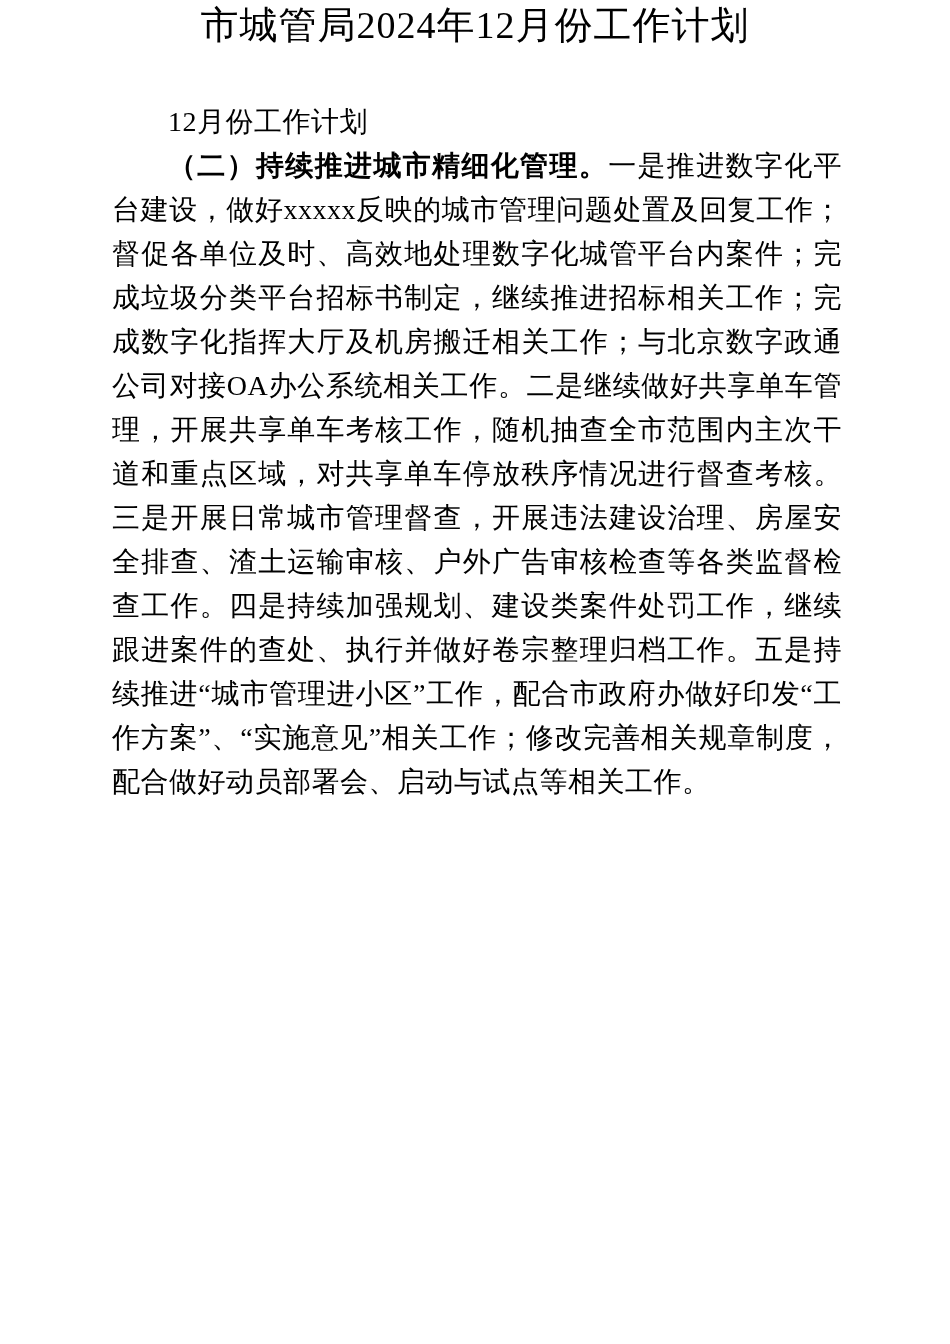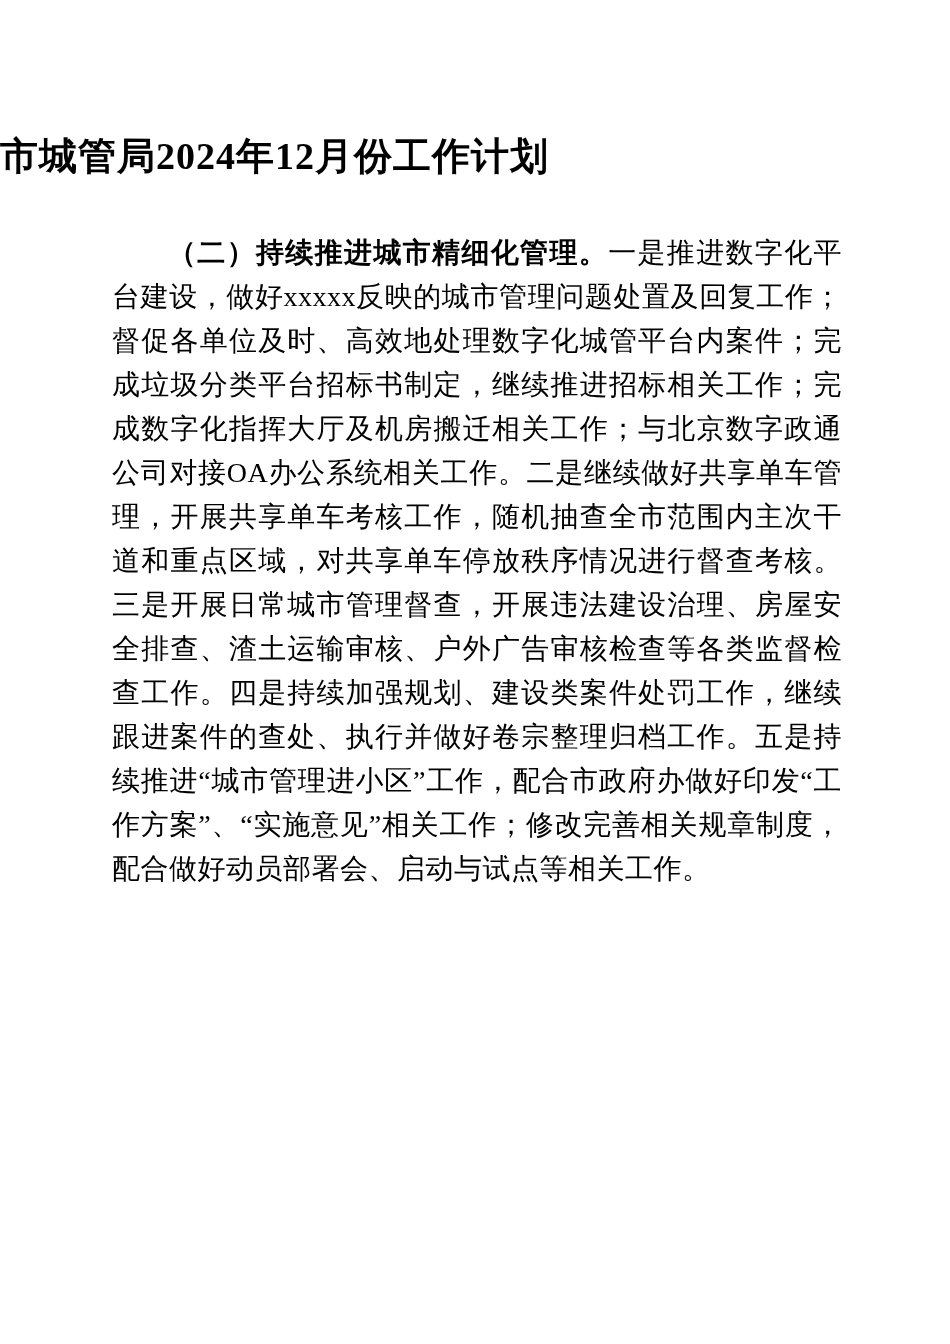--- a/index.html
+++ b/index.html
@@ -15,24 +15,24 @@
     overflow: hidden;
   }
   .page {
     position: relative;
     width: 950px;
     height: 1344px;
     background: #ffffff;
   }
   .doc-title {
     margin: 0;
-    padding-top: 131px;
+    text-align: center;
     font-size: 38px;
     line-height: 50px;
-    font-weight: bold;
+    font-weight: normal;
     letter-spacing: 1px;
   }
   .content {
     margin: 50px 108px 0 112px;
     width: 730px;
     font-size: 28px;
     line-height: 44px;
     text-align: justify;
     letter-spacing: 0.5px;
   }
@@ -46,18 +46,19 @@
 </style>
 </head>
 <body>
 
 <div class="page">
 
   <h1 class="doc-title">市城管局2024年12月份工作计划</h1>
 
   <div class="content">
 
+    <p class="para">12月份工作计划</p>
 
 
     <p class="para"><span class="lead">（二）持续推进城市精细化管理。</span><span>一是推进数字化平台建设，做好xxxxx反映的城市管理问题处置及回复工作；督促各单位及时、高效地处理数字化城管平台内案件；完成垃圾分类平台招标书制定，继续推进招标相关工作；完成数字化指挥大厅及机房搬迁相关工作；与北京数字政通公司对接OA办公系统相关工作。二是继续做好共享单车管理，开展共享单车考核工作，随机抽查全市范围内主次干道和重点区域，对共享单车停放秩序情况进行督查考核。三是开展日常城市管理督查，开展违法建设治理、房屋安全排查、渣土运输审核、户外广告审核检查等各类监督检查工作。四是持续加强规划、建设类案件处罚工作，继续跟进案件的查处、执行并做好卷宗整理归档工作。五是持续推进“城市管理进小区”工作，配合市政府办做好印发“工作方案”、“实施意见”相关工作；修改完善相关规章制度，配合做好动员部署会、启动与试点等相关工作。</span></p>
 
   </div>
 </div>
 
 </body></html>

